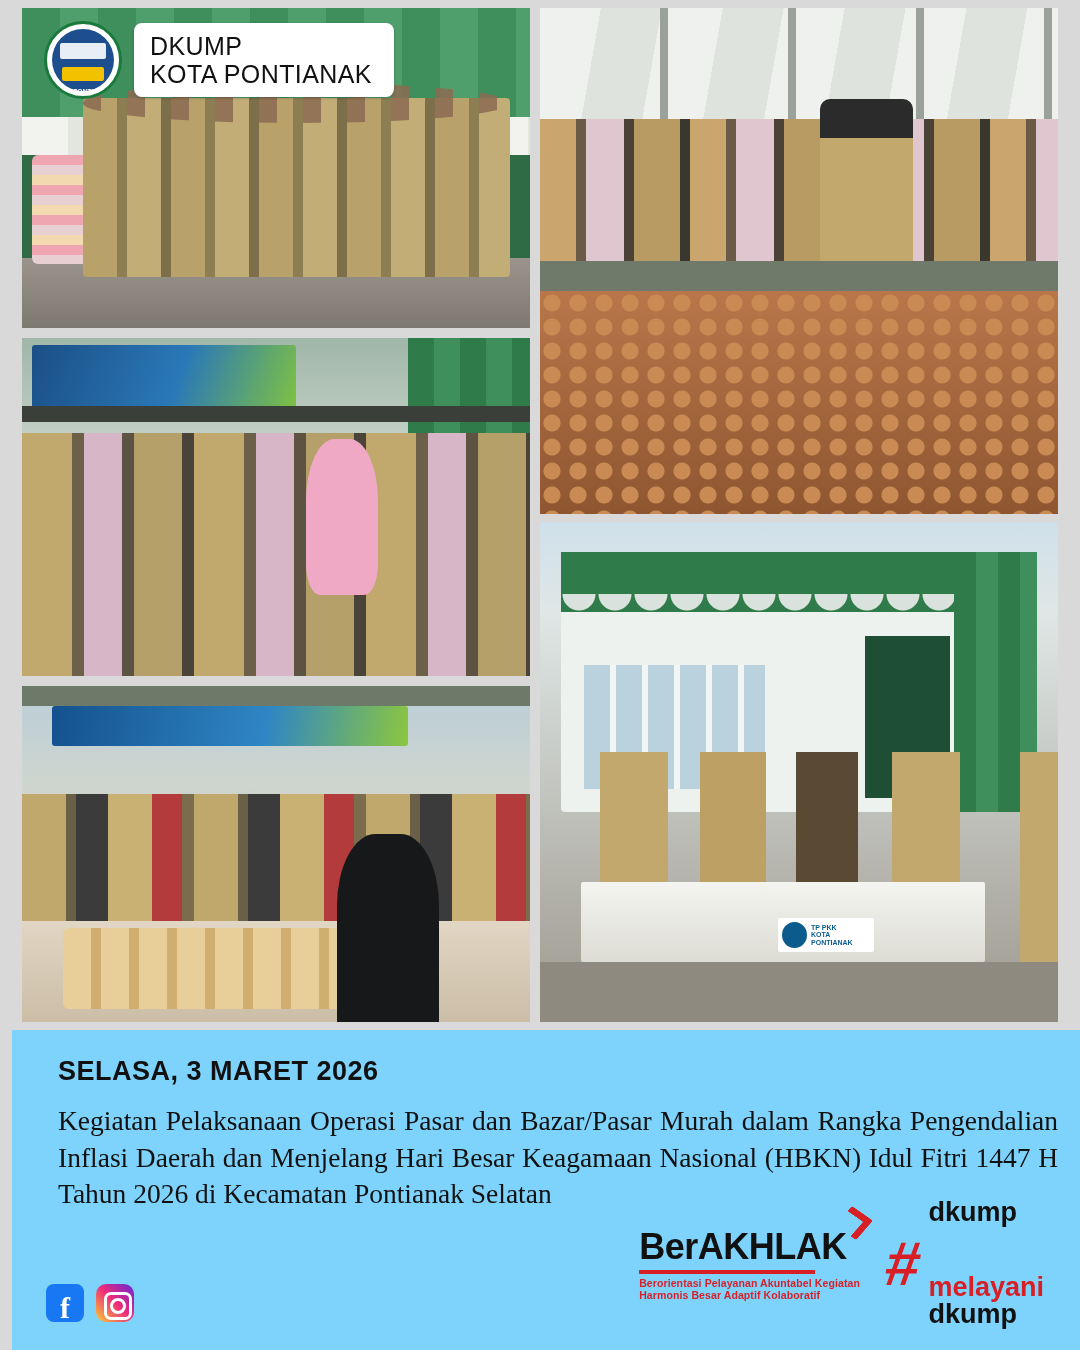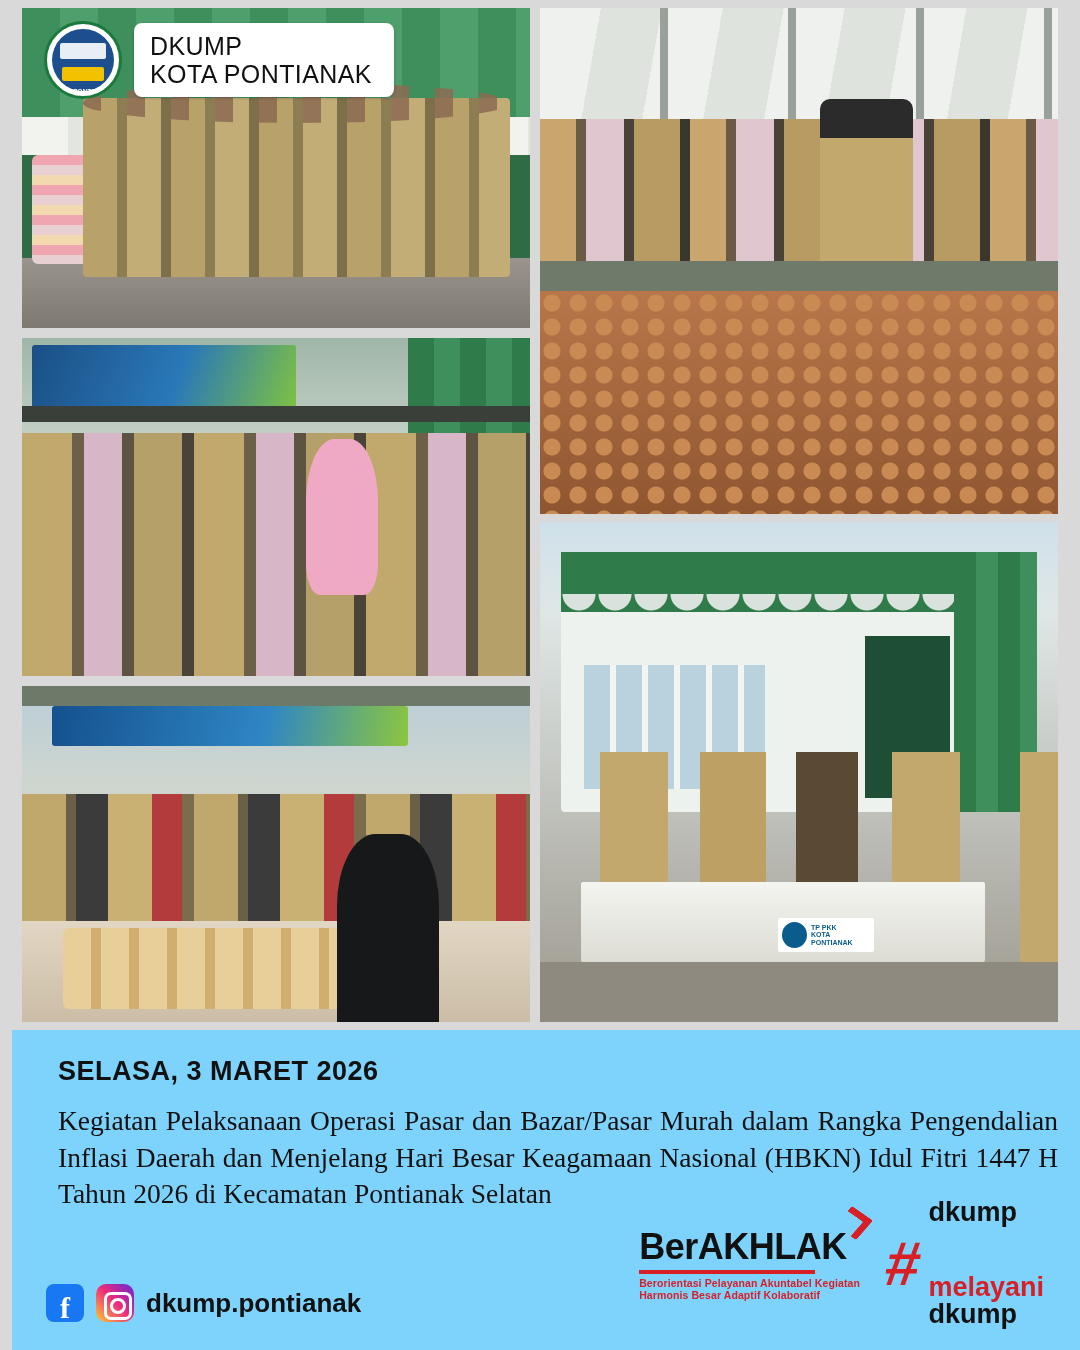--- a/index.html
+++ b/index.html
@@ -481,21 +481,20 @@
   </div>
 
   <div class="caption">
     <div class="cap-date">SELASA, 3 MARET 2026</div>
     <div class="cap-body">Kegiatan Pelaksanaan Operasi Pasar dan Bazar/Pasar Murah dalam Rangka Pengendalian Inflasi Daerah dan Menjelang Hari Besar Keagamaan Nasional (HBKN) Idul Fitri 1447 H Tahun 2026 di Kecamatan Pontianak Selatan</div>
   </div>
 
   <div class="footer">
     <div class="fb-icon">f</div>
     <div class="ig-icon"></div>
-    <div class="handle">dkump.pontianak</div>
   </div>
 
   <div class="brand-logos">
     <div class="berakhlak">
       <div class="top">BerAKHLAK<span class="swoosh"></span></div>
       <div class="underline"></div>
       <div class="sub1">Berorientasi Pelayanan Akuntabel Kegiatan</div>
       <div class="sub2">Harmonis Besar Adaptif Kolaboratif</div>
     </div>
     <div class="bangga">

